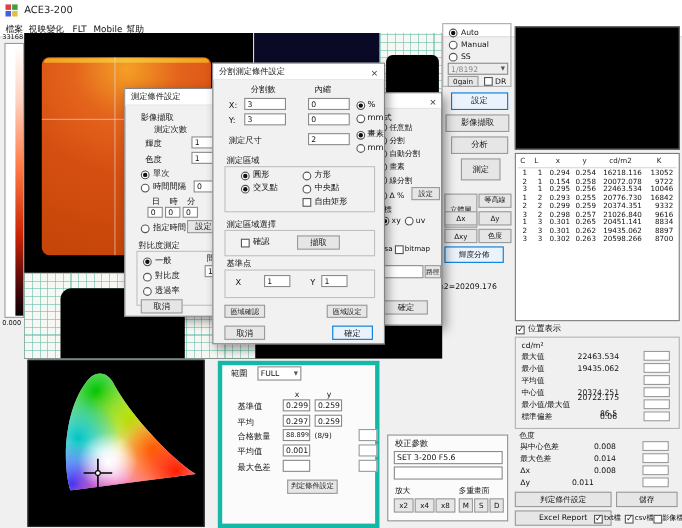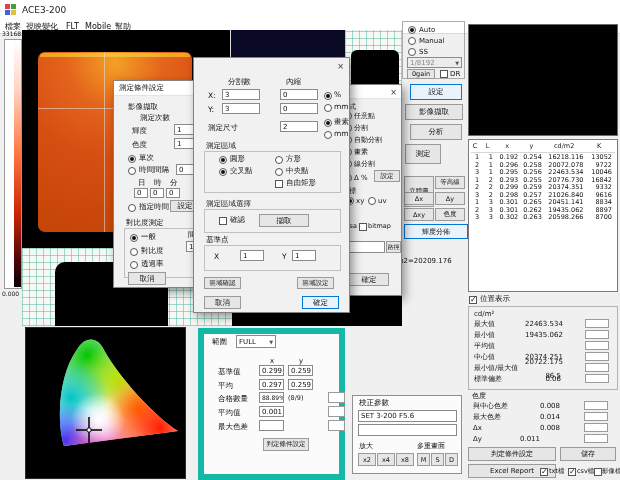--- a/index.html
+++ b/index.html
@@ -149,53 +149,53 @@
     <span class="arr">▼</span>
   </div>
   <div class="btn" style="left:4px;top:47px;width:28px;height:10px;font-size:6.5px">0gain</div>
   <span class="chk" style="left:37px;top:48px"></span>
   <span class="lbl t7" style="left:47px;top:48px">DR</span>
 </div>
 
 <div class="btn primary" style="left:410px;top:84px;width:52px;height:16px">設定</div>
 <div class="btn" style="left:405px;top:104px;width:58px;height:16px">影像擷取</div>
 <div class="btn" style="left:410px;top:124px;width:52px;height:16px">分析</div>
-<div class="btn" style="left:405px;top:144px;width:36px;height:20px">測定</div>
+<div class="btn" style="left:419px;top:144px;width:36px;height:20px">測定</div>
 <div class="btn" style="left:404px;top:176px;width:30px;height:31px;font-size:6.5px">立體圖</div>
 <div class="btn" style="left:435px;top:176px;width:30px;height:13px;font-size:6.5px">等高線</div>
 <div class="btn" style="left:404px;top:192px;width:30px;height:13px;font-size:6.5px">Δx</div>
 <div class="btn" style="left:435px;top:192px;width:30px;height:13px;font-size:6.5px">Δy</div>
 <div class="btn" style="left:404px;top:208px;width:30px;height:13px;font-size:6.5px">Δxy</div>
 <div class="btn" style="left:435px;top:208px;width:30px;height:13px;font-size:6.5px">色度</div>
-<div class="btn primary" style="left:404px;top:224px;width:64px;height:15px;font-size:7px">輝度分佈</div>
+<div class="btn primary" style="left:404px;top:224px;width:54px;height:15px;font-size:7px">輝度分佈</div>
 <div class="lbl t7" style="left:386px;top:257px;z-index:5">cd/m2=20209.176</div>
 
 <div class="abs" style="left:468px;top:24px;width:150px;height:112px;background:#000;border:1px solid #6a6a6a;box-sizing:border-box"></div>
 
 <div class="abs" style="left:468px;top:139px;width:150px;height:153px;background:#fff;border:1px solid #7a7a7a;box-sizing:border-box">
   <div class="trow thead" style="top:2px;border-bottom:1px solid #d6d6d6;padding-bottom:2px">
     <span class="c0">C</span>
       <span class="c1">L</span>
       <span class="c2">x</span>
       <span class="c3">y</span>
       <span class="c4">cd/m2</span>
       <span class="c5">K</span>
   </div>
   <div class="trow" style="top:13px">
       <span class="c0">1</span>
       <span class="c1">1</span>
-      <span class="c2">0.192</span>
+      <span class="c2">0.294</span>
       <span class="c3">0.254</span>
       <span class="c4">16218.116</span>
       <span class="c5">13052</span>
     </div>
   <div class="trow" style="top:20.5px">
       <span class="c0">2</span>
       <span class="c1">1</span>
-      <span class="c2">0.296</span>
+      <span class="c2">0.154</span>
       <span class="c3">0.258</span>
       <span class="c4">20072.078</span>
       <span class="c5">9722</span>
     </div>
   <div class="trow" style="top:28px">
       <span class="c0">3</span>
       <span class="c1">1</span>
       <span class="c2">0.295</span>
       <span class="c3">0.256</span>
       <span class="c4">22463.534</span>
@@ -293,21 +293,21 @@
 <div class="btn" style="left:468px;top:447px;width:88px;height:14px;font-size:7px">判定條件設定</div>
 <div class="btn" style="left:560px;top:447px;width:56px;height:14px;font-size:7px">儲存</div>
 <div class="btn" style="left:468px;top:464px;width:88px;height:14px;font-size:7px">Excel Report</div>
 <span class="chk on" style="left:540px;top:468px"></span>
 <span class="lbl t65" style="left:549px;top:468px">txt檔</span>
 <span class="chk on" style="left:568px;top:468px"></span>
 <span class="lbl t65" style="left:577px;top:468px">csv檔</span>
 <span class="chk" style="left:594px;top:468px"></span>
 <span class="lbl t65" style="left:602px;top:468px">影像檔</span>
 
-<div class="abs" style="left:198px;top:328px;width:147px;height:152px;background:#fbfbfb;border:6px solid #14b8a6;box-sizing:border-box">
+<div class="abs" style="left:198px;top:328px;width:147px;height:152px;background:#fbfbfb;border:4px solid #14b8a6;box-sizing:border-box">
   <span class="lbl t75" style="left:8px;top:4px">範圍</span>
   <div class="selectbox" style="left:32px;top:1px;width:40px;height:13px">
     <span>FULL</span>
     <span class="arr">▼</span>
   </div>
   <span class="lbl t7" style="left:66px;top:23px">x</span>
   <span class="lbl t7" style="left:95px;top:23px">y</span>
   <span class="lbl t75" style="left:14px;top:34px">基準值</span>
   <div class="field" style="left:55px;top:31px;width:25px;height:11px">
       <span>0.299</span>
@@ -431,20 +431,23 @@
       <span>10</span>
     </div>
   <span class="radio" style="left:16px;top:167px"></span>
   <span class="lbl t75" style="left:27px;top:166px">對比度</span>
   <span class="radio" style="left:16px;top:180px"></span>
   <span class="lbl t75" style="left:27px;top:179px">透過率</span>
   <div class="btn" style="left:14px;top:191px;width:38px;height:13px">取消</div>
 </div>
 
 <div class="dialog" style="left:193px;top:57px;width:157px;height:256px;z-index:20">
+  <div class="dtitle">
+      <span>分割測定條件設定</span>
+    </div>
   <div class="closex" style="right:2px;top:2px">×</div>
   <span class="lbl t75" style="left:34px;top:20px">分割數</span>
   <span class="lbl t75" style="left:92px;top:20px">內縮</span>
   <span class="lbl t75" style="left:14px;top:34px">X:</span>
   <div class="field" style="left:28px;top:31px;width:38px;height:11px">
       <span>3</span>
     </div>
   <div class="field" style="left:86px;top:31px;width:38px;height:11px">
       <span>0</span>
     </div>
@@ -476,21 +479,21 @@
   <span class="radio sel" style="left:25px;top:110px"></span>
   <span class="lbl t75" style="left:36px;top:109px">交叉點</span>
   <span class="radio" style="left:81px;top:110px"></span>
   <span class="lbl t75" style="left:92px;top:109px">中央點</span>
   <span class="chk" style="left:81px;top:122px"></span>
   <span class="lbl t75" style="left:92px;top:121px">自由矩形</span>
   <span class="lbl t75" style="left:12px;top:142px">測定區域選擇</span>
   <div class="groupbox" style="left:10px;top:151px;width:137px;height:24px"></div>
   <span class="chk" style="left:25px;top:159px"></span>
   <span class="lbl t75" style="left:36px;top:158px">確認</span>
-  <div class="btn" style="left:65px;top:156px;width:50px;height:13px">擷取</div>
+  <div class="btn" style="left:76px;top:156px;width:39px;height:13px">擷取</div>
   <span class="lbl t75" style="left:12px;top:178px">基準点</span>
   <div class="groupbox" style="left:10px;top:187px;width:137px;height:26px"></div>
   <span class="lbl t75" style="left:20px;top:195px">X</span>
   <div class="field" style="left:46px;top:192px;width:24px;height:11px">
       <span>1</span>
     </div>
   <span class="lbl t75" style="left:88px;top:195px">Y</span>
   <div class="field" style="left:98px;top:192px;width:24px;height:11px">
       <span>1</span>
     </div>

